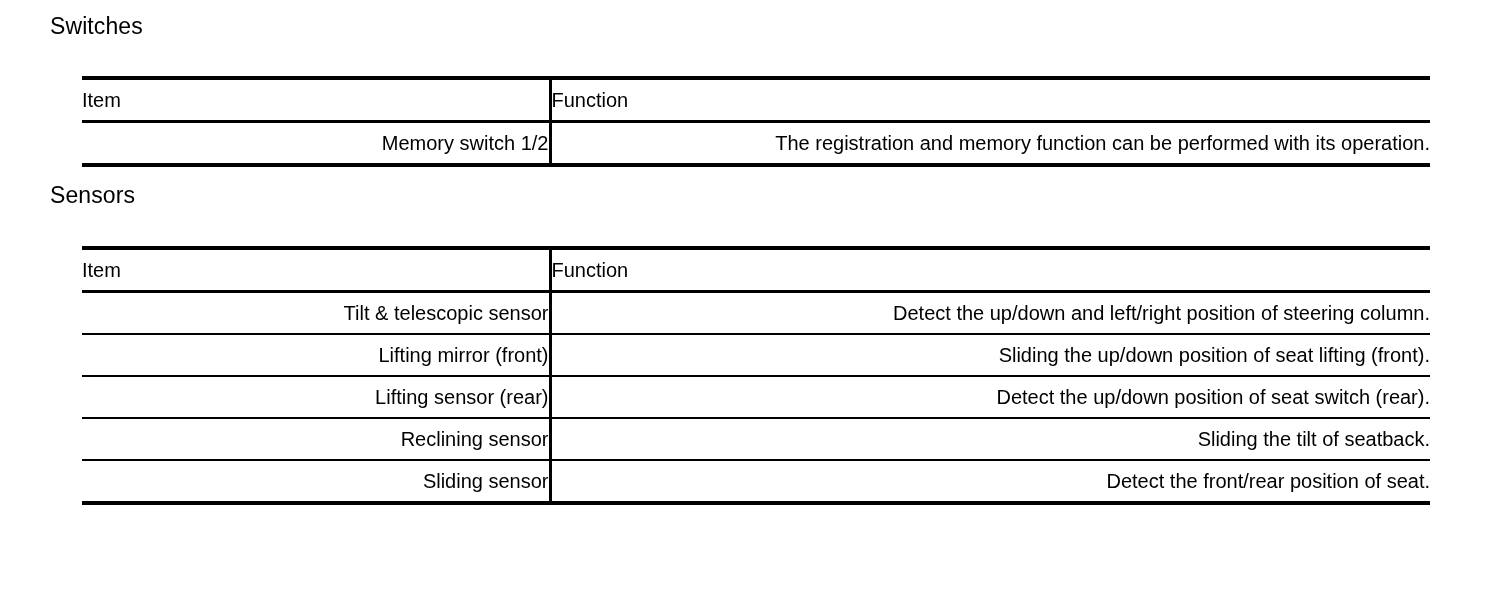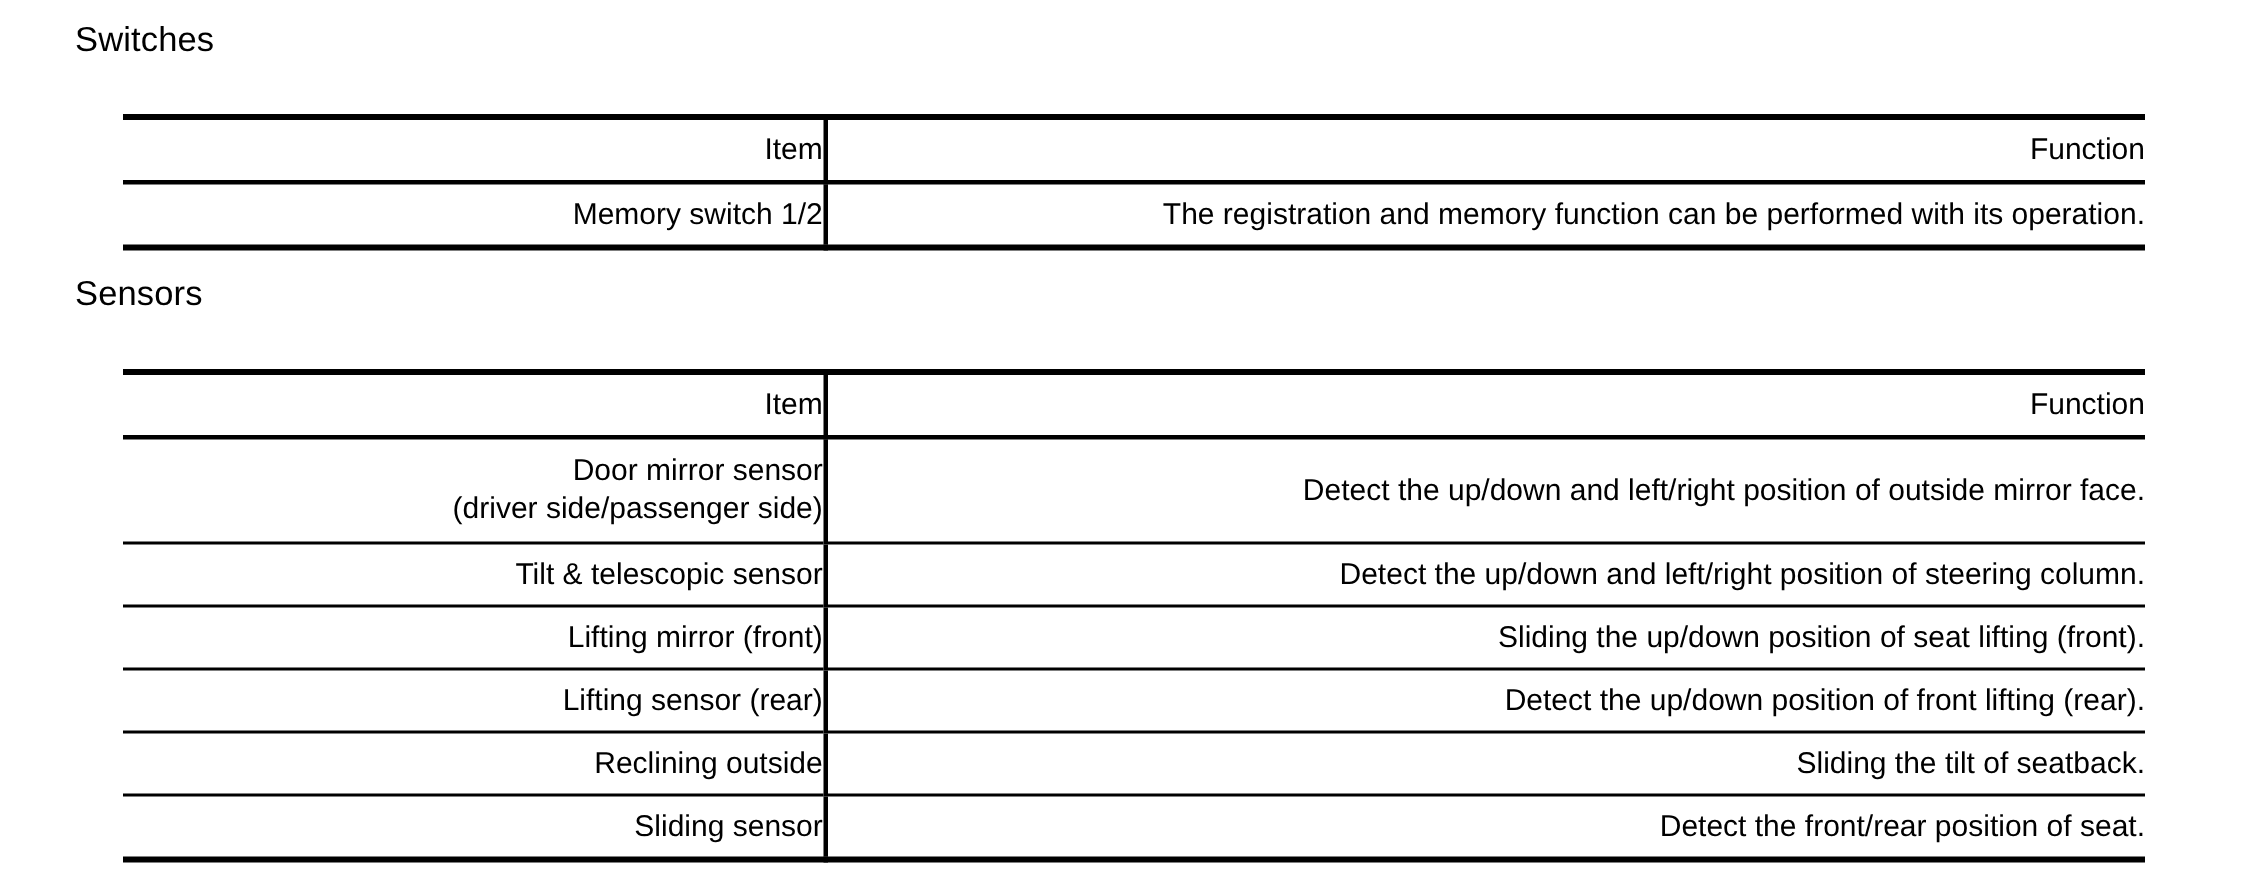--- a/index.html
+++ b/index.html
@@ -54,21 +54,21 @@
   .data-table td {
     padding: 0;
     vertical-align: middle;
     font-weight: 400;
     font-size: 20px;
     line-height: 25px;
   }
 
   .data-table thead th {
     height: 40px;
-    text-align: right;
+    text-align: left;
     border-bottom: 3px solid #000;
   }
   .data-table thead th.cell-item {
     border-right: 3px solid #000;
   }
 
   .data-table tbody td {
     text-align: right;
   }
   .data-table tbody td.cell-item {
@@ -122,48 +122,41 @@
       <col class="col-item">
       <col class="col-function">
     </colgroup>
     <thead>
       <tr>
         <th class="cell-item">Item</th>
         <th class="cell-function">Function</th>
       </tr>
     </thead>
     <tbody>
-      <tr class="row-double">
-        <td class="cell-item">
-          <span class="cell-line">Door mirror sensor</span>
-          <span class="cell-line">(driver side/passenger side)</span>
-        </td>
-        <td class="cell-function">Detect the up/down and left/right position of outside mirror face.</td>
-      </tr>
       <tr class="row-single">
         <td class="cell-item">
           <span class="cell-line">Tilt &amp; telescopic sensor</span>
         </td>
         <td class="cell-function">Detect the up/down and left/right position of steering column.</td>
       </tr>
       <tr class="row-single">
         <td class="cell-item">
           <span class="cell-line">Lifting mirror (front)</span>
         </td>
         <td class="cell-function">Sliding the up/down position of seat lifting (front).</td>
       </tr>
       <tr class="row-single">
         <td class="cell-item">
           <span class="cell-line">Lifting sensor (rear)</span>
         </td>
-        <td class="cell-function">Detect the up/down position of front lifting (rear).</td>
+        <td class="cell-function">Detect the up/down position of seat switch (rear).</td>
       </tr>
       <tr class="row-single">
         <td class="cell-item">
-          <span class="cell-line">Reclining outside</span>
+          <span class="cell-line">Reclining sensor</span>
         </td>
         <td class="cell-function">Sliding the tilt of seatback.</td>
       </tr>
       <tr class="row-single">
         <td class="cell-item">
           <span class="cell-line">Sliding sensor</span>
         </td>
         <td class="cell-function">Detect the front/rear position of seat.</td>
       </tr>
     </tbody>

